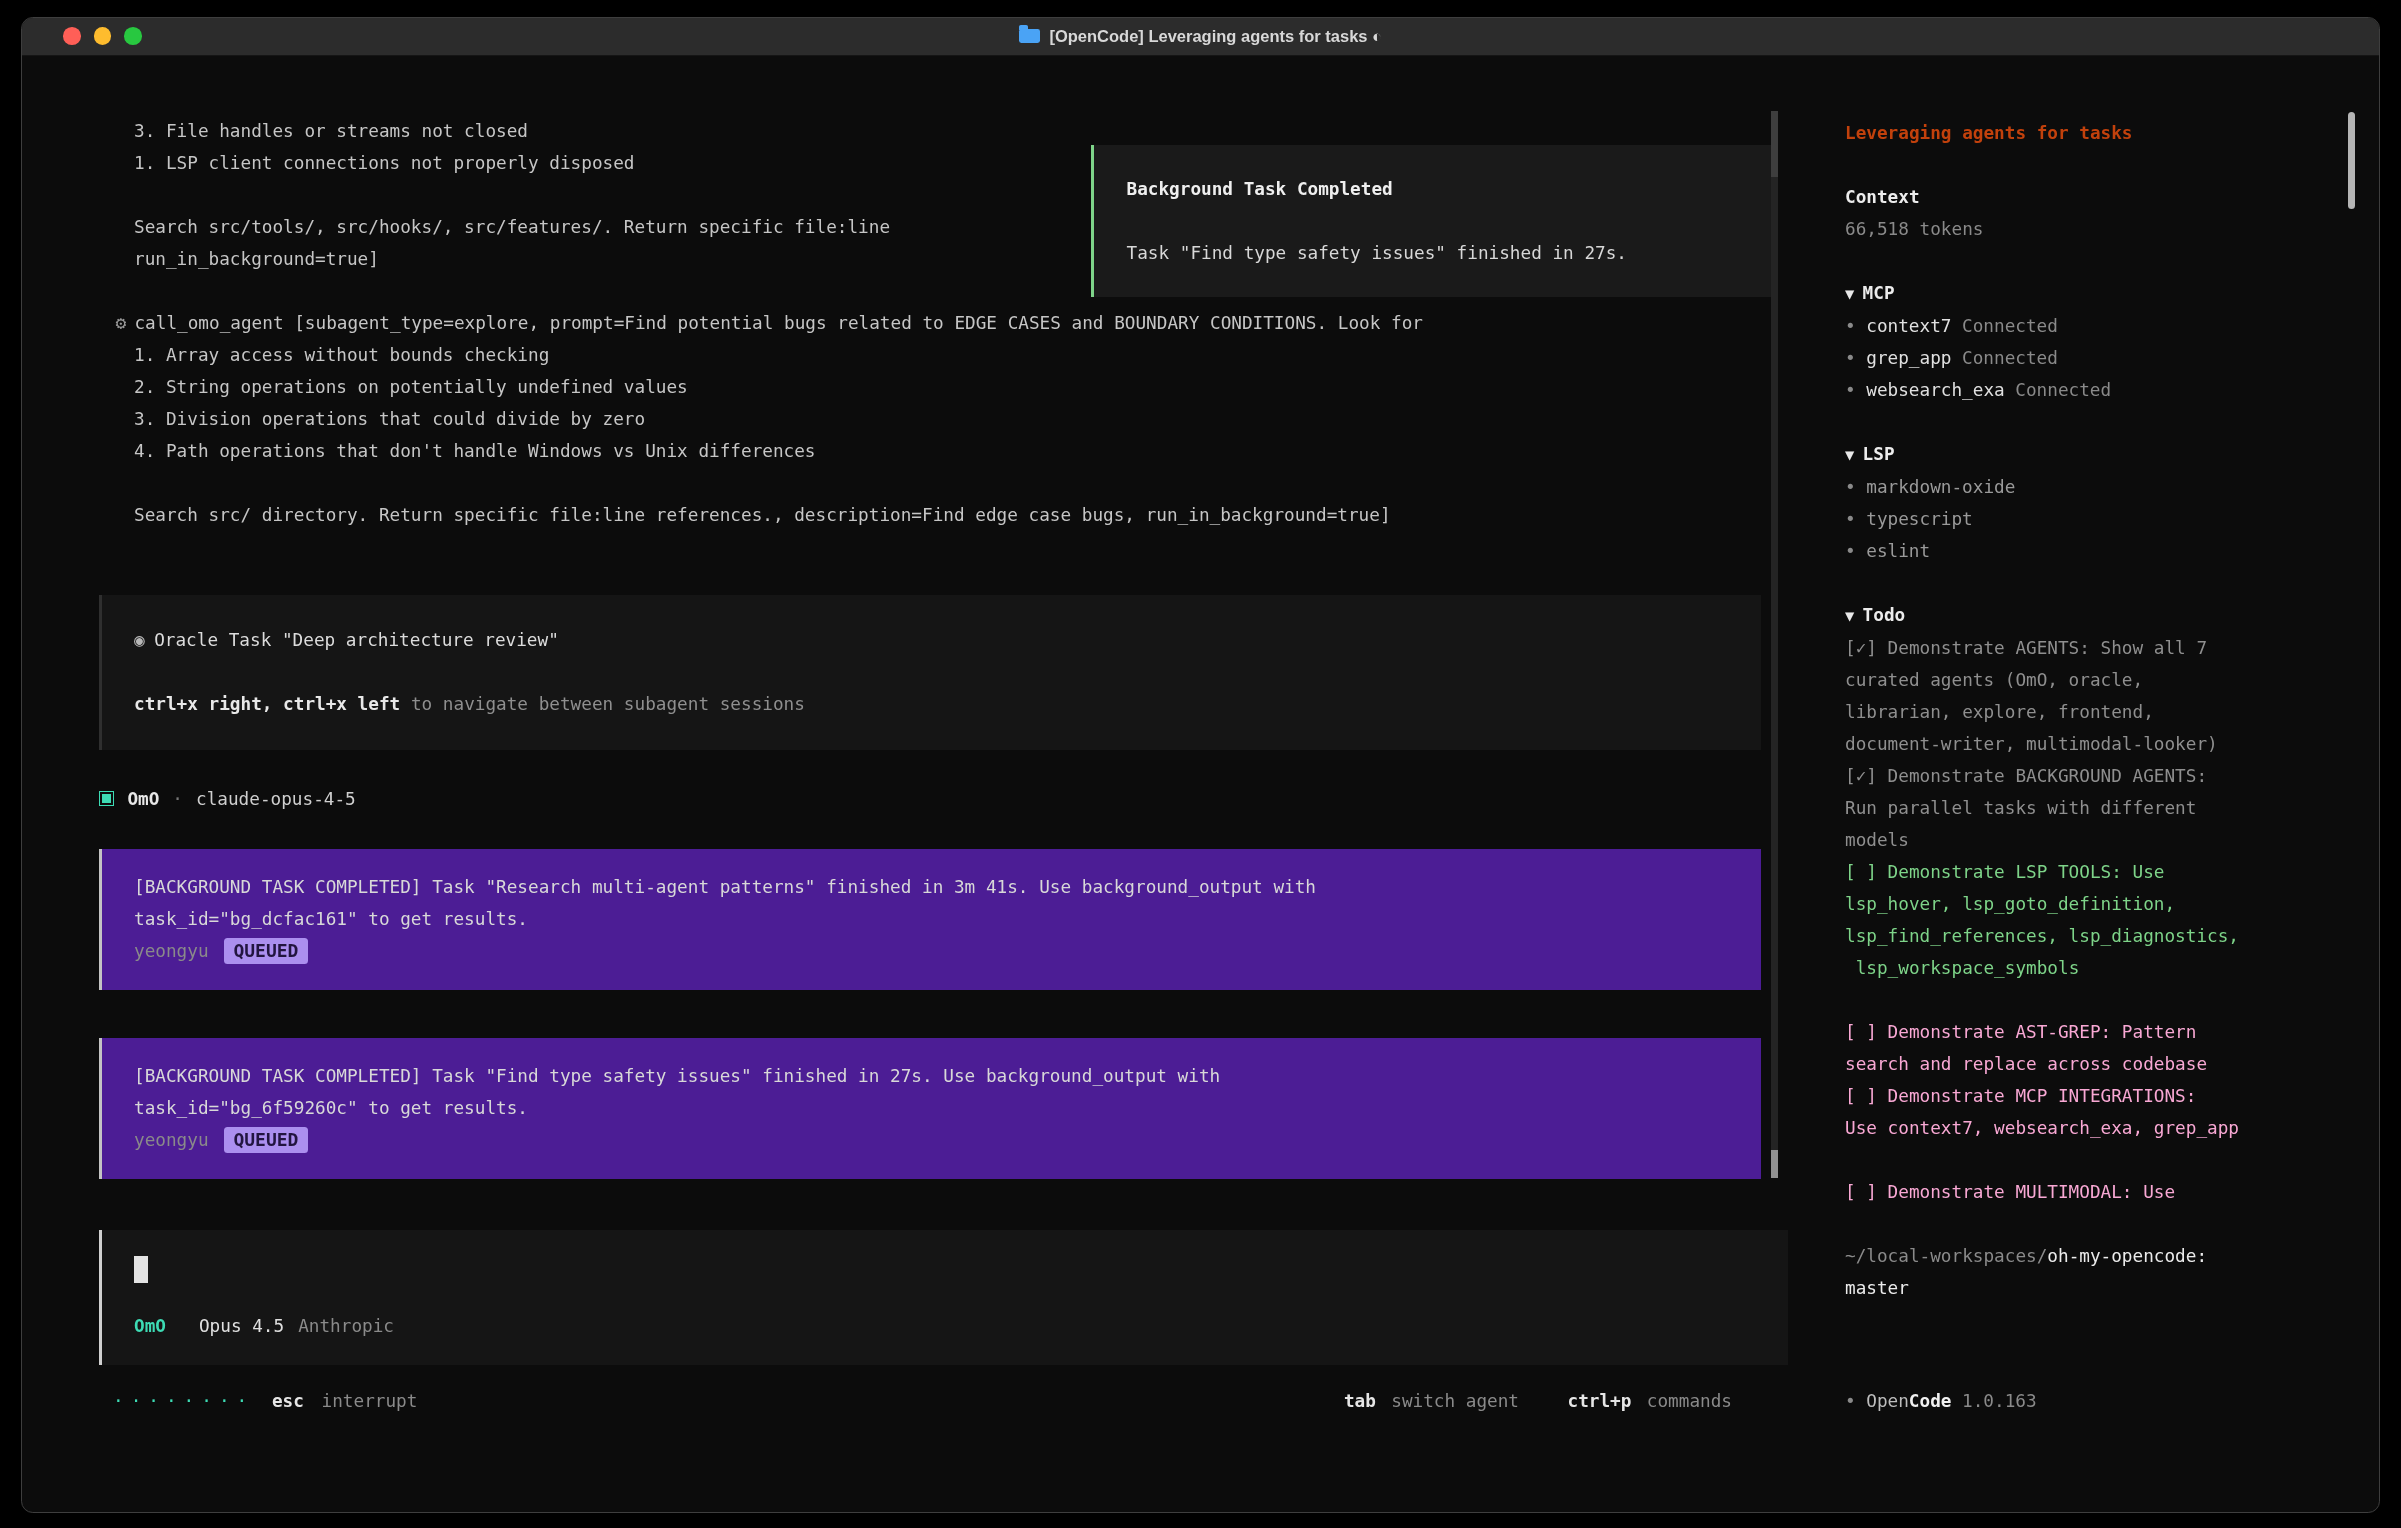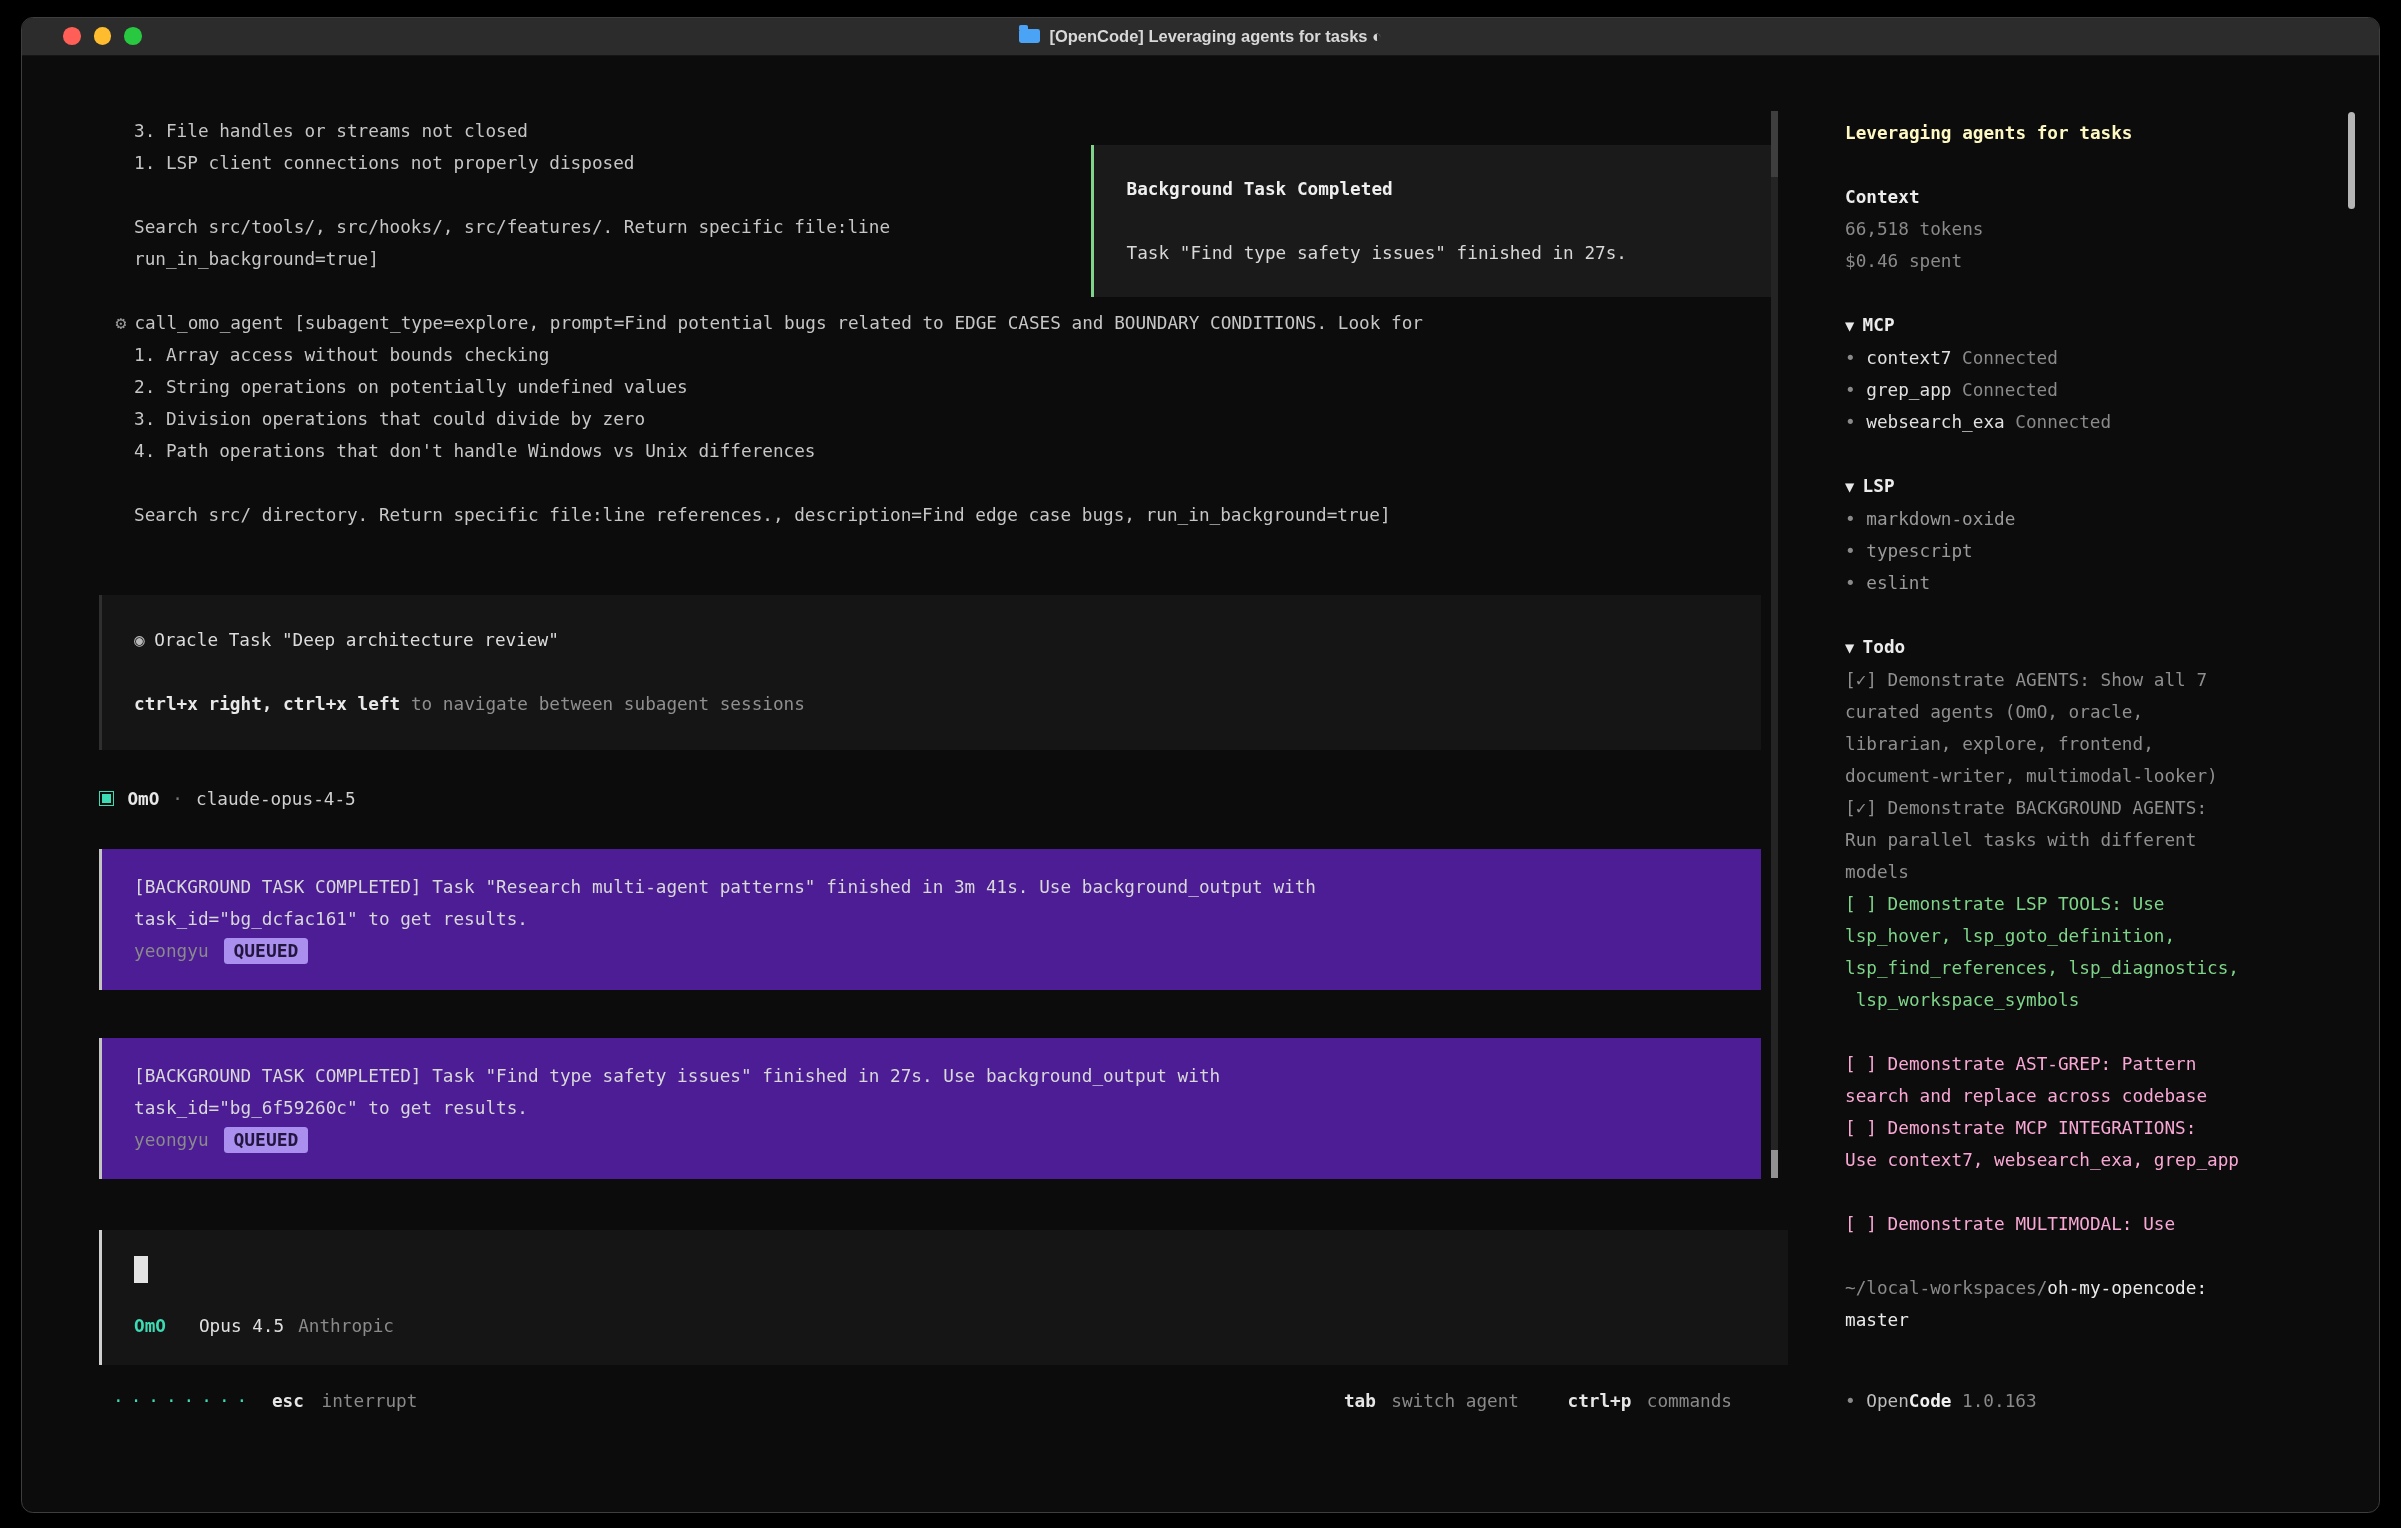--- a/index.html
+++ b/index.html
@@ -83,21 +83,21 @@
   .statusbar{flex:none;height:32px;line-height:32px;margin:20px 0 95px 0;padding:0 70px 0 91px;display:flex;justify-content:space-between;}
   .status-left{display:flex;align-items:center;gap:17.7px;}
   .status-right{display:flex;align-items:center;gap:15.4px;}
   .spinner{color:var(--teal);letter-spacing:7px;}
   .key{color:#e6e6e6;font-weight:bold;}
   .klabel{color:#8a8a8a;}
   .keygap{display:inline-block;width:17.7px;}
   
   .sidebar{flex:1;position:relative;padding:61px 71px 0 43px;display:flex;flex-direction:column;color:#c9c9c9;overflow:hidden;}
   .sb-line{min-height:32px;line-height:32px;}
-  .sb-title{font-weight:bold;color:#fef9c3;}
+  .sb-title{font-weight:bold;color:#c2410c;}
   .sb-gap{height:32px;flex:none;}
   .sb-head{font-weight:bold;color:#ececec;}
   .tri{color:#e8e8e8;font-size:15.4px;margin-right:8.3px;}
   .sb-item{height:32px;line-height:32px;white-space:pre;}
   .bullet{color:#8a8a8a;margin-right:10.6px;}
   .mcp-name{color:#e0e0e0;}
   .mcp-status{color:#8a8a8a;margin-left:10.6px;}
   .lsp-name{color:#9a9a9a;}
   .todo-item{line-height:32px;white-space:pre-wrap;}
   .todo-item.done{color:#8f8f8f;}
@@ -222,21 +222,20 @@
         </div>
       </div>
     </div>
 
     <div class="sidebar">
       <div class="sb-line sb-title">Leveraging agents for tasks</div>
       <div class="sb-gap"></div>
 
       <div class="sb-line sb-head">Context</div>
       <div class="sb-line klabel">66,518 tokens</div>
-      <div class="sb-line klabel">$0.46 spent</div>
       <div class="sb-gap"></div>
 
       <div class="sb-line sb-head"><span class="tri">▼</span><span>MCP</span></div>
       <div id="mcp-list">
           <div class="sb-item"><span class="bullet">•</span><span class="mcp-name">context7</span><span class="mcp-status">Connected</span></div>
           <div class="sb-item"><span class="bullet">•</span><span class="mcp-name">grep_app</span><span class="mcp-status">Connected</span></div>
           <div class="sb-item"><span class="bullet">•</span><span class="mcp-name">websearch_exa</span><span class="mcp-status">Connected</span></div>
         </div>
       <div class="sb-gap"></div>
 

